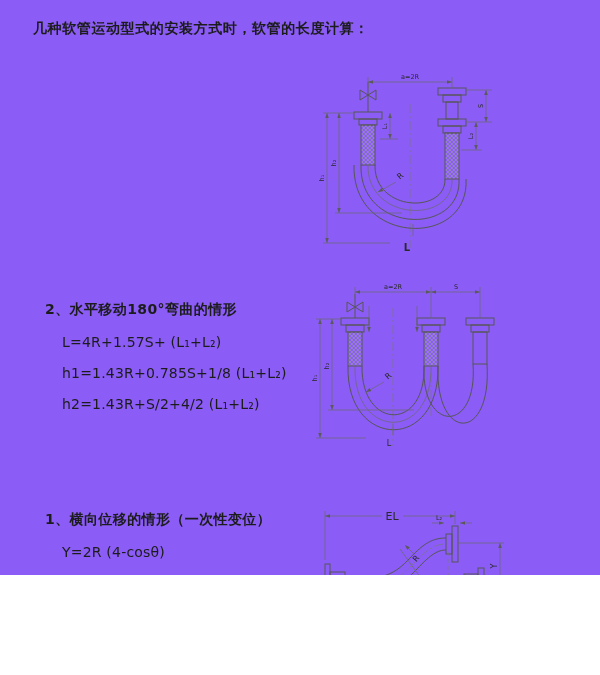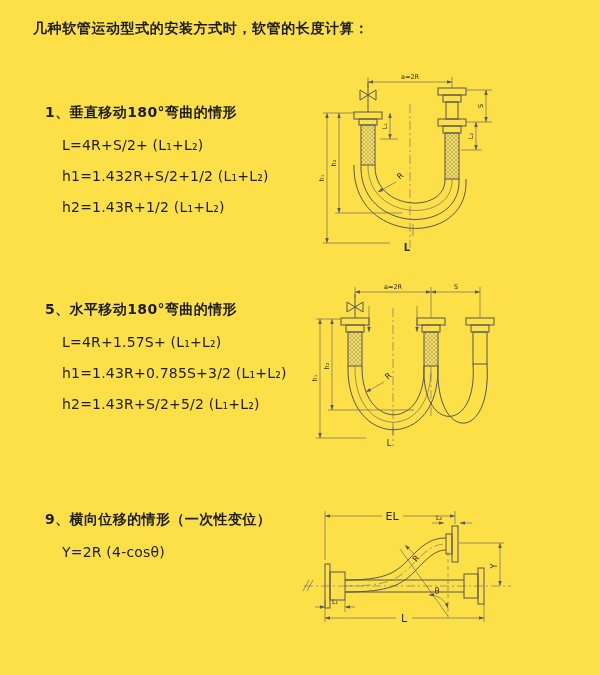--- a/index.html
+++ b/index.html
@@ -2,21 +2,21 @@
 <html><head>
 <meta charset="utf-8">
 <style>
   * { margin:0; padding:0; box-sizing:border-box; }
   html,body { background:#fff; }
   body {
     width:600px; height:675px;
     font-family:"DejaVu Sans","Liberation Sans",sans-serif;
     color:#1c1c1c;
   }
-  .page { position:relative; width:600px; height:675px; background:#fde047; overflow:hidden; }
+  .page { position:relative; width:600px; height:575px; background:#8b5cf6; overflow:hidden; }
   .title {
     position:absolute; left:33px; top:20px;
     font-size:14px; font-weight:bold; letter-spacing:0.6px;
   }
   .sec { position:absolute; left:45px; }
   .sec-head { font-size:14px; font-weight:bold; letter-spacing:0.4px; line-height:20px; margin-bottom:8px; }
   .formula { font-size:14px; line-height:31px; margin-left:17px; letter-spacing:0.2px; white-space:pre; }
   .dia { position:absolute; }
   .d1 { left:310px; top:66px; }
   .d2 { left:306px; top:278px; }
@@ -33,36 +33,30 @@
   .lbl-b { font-size:10px; font-weight:bold; }
   .lbl-xl { font-size:11px; }
 </style>
 </head>
 <body>
 
 <div class="page">
 
   <div class="title">几种软管运动型式的安装方式时，软管的长度计算：</div>
 
-  <div class="sec" style="top:102px">
-    <div class="sec-head">1、垂直移动180°弯曲的情形</div>
-    <div class="formula">L=4R+S/2+ (L₁+L₂)</div>
-    <div class="formula">h1=1.432R+S/2+1/2 (L₁+L₂)</div>
-    <div class="formula">h2=1.43R+1/2 (L₁+L₂)</div>
+
+  <div class="sec" style="top:299px">
+    <div class="sec-head">2、水平移动180°弯曲的情形</div>
+    <div class="formula">L=4R+1.57S+ (L₁+L₂)</div>
+    <div class="formula">h1=1.43R+0.785S+1/8 (L₁+L₂)</div>
+    <div class="formula">h2=1.43R+S/2+4/2 (L₁+L₂)</div>
   </div>
 
-  <div class="sec" style="top:299px">
-    <div class="sec-head">5、水平移动180°弯曲的情形</div>
-    <div class="formula">L=4R+1.57S+ (L₁+L₂)</div>
-    <div class="formula">h1=1.43R+0.785S+3/2 (L₁+L₂)</div>
-    <div class="formula">h2=1.43R+S/2+5/2 (L₁+L₂)</div>
-  </div>
-
   <div class="sec" style="top:509px">
-    <div class="sec-head">9、横向位移的情形（一次性变位）</div>
+    <div class="sec-head">1、横向位移的情形（一次性变位）</div>
     <div class="formula">Y=2R (4-cosθ)</div>
   </div>
 
   <svg class="dia d1" width="250" height="195" viewBox="0 0 250 195">
     <defs>
       <marker id="d1a" viewBox="0 0 10 10" refX="9" refY="5" markerWidth="8" markerHeight="8" orient="auto-start-reverse">
         <path d="M0,1.8 L9,5 L0,8.2 z" fill="#5a5a5a"></path>
       </marker>
       <pattern id="d1h" width="4" height="4" patternUnits="userSpaceOnUse">
         <path d="M0,4 L4,0 M0,0 L4,4" stroke="#9a9a9a" stroke-width="0.6"></path>

